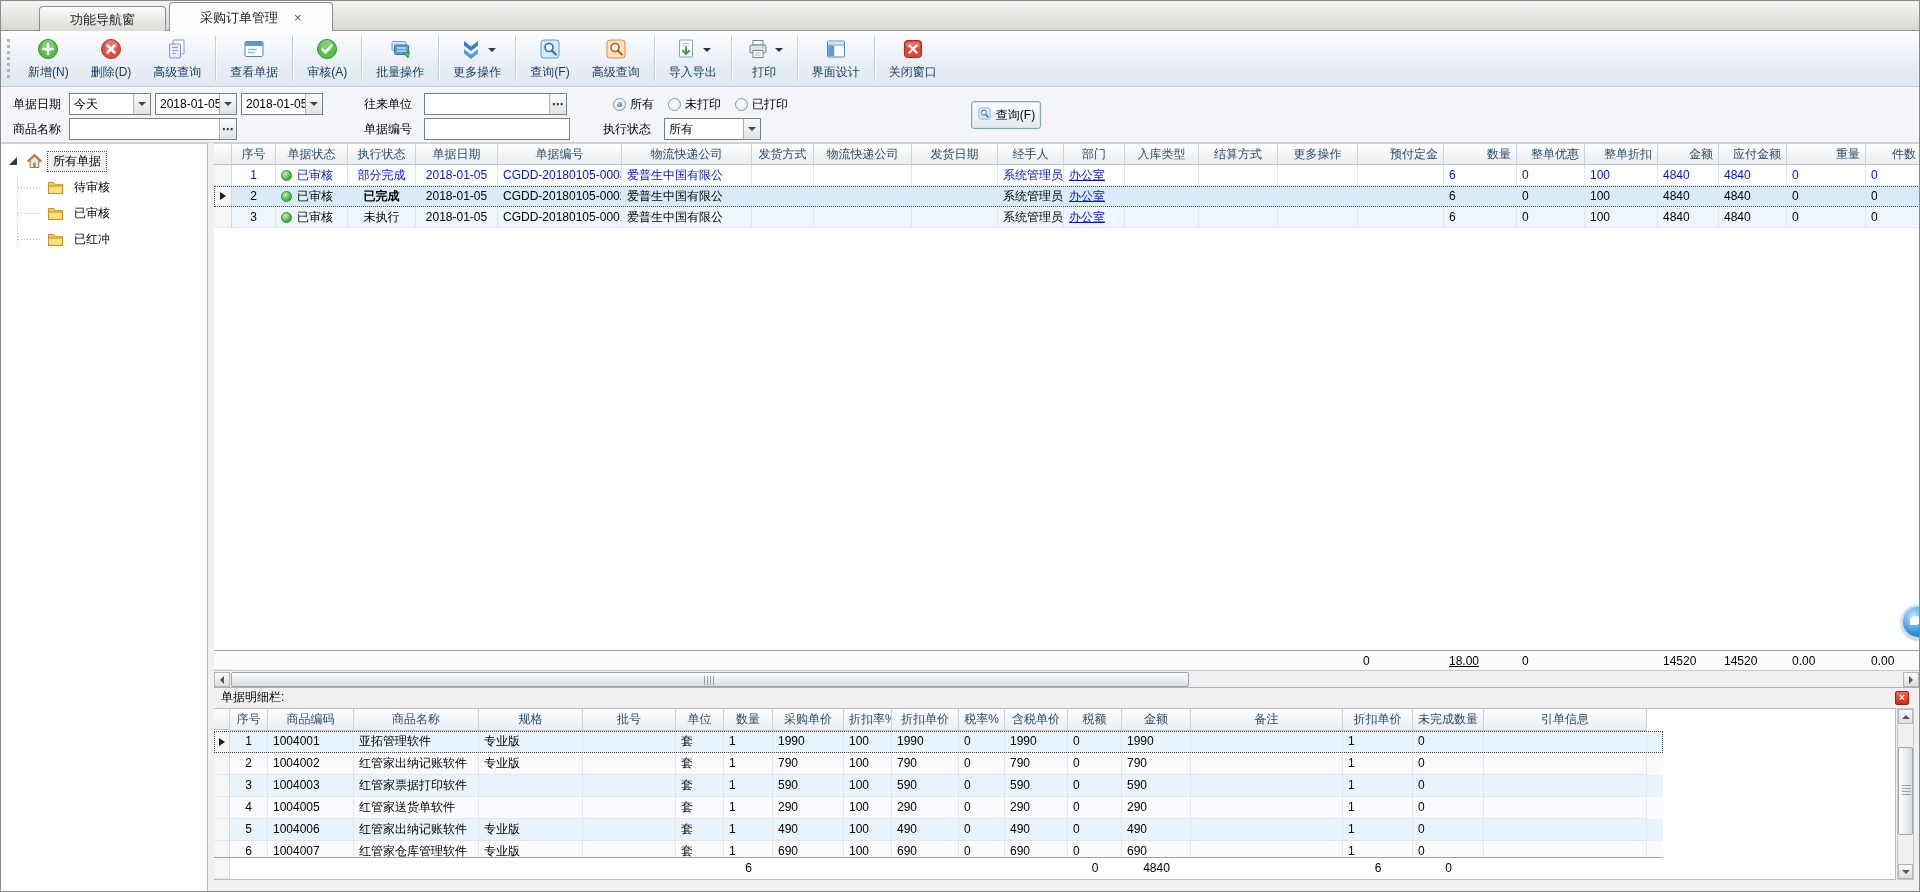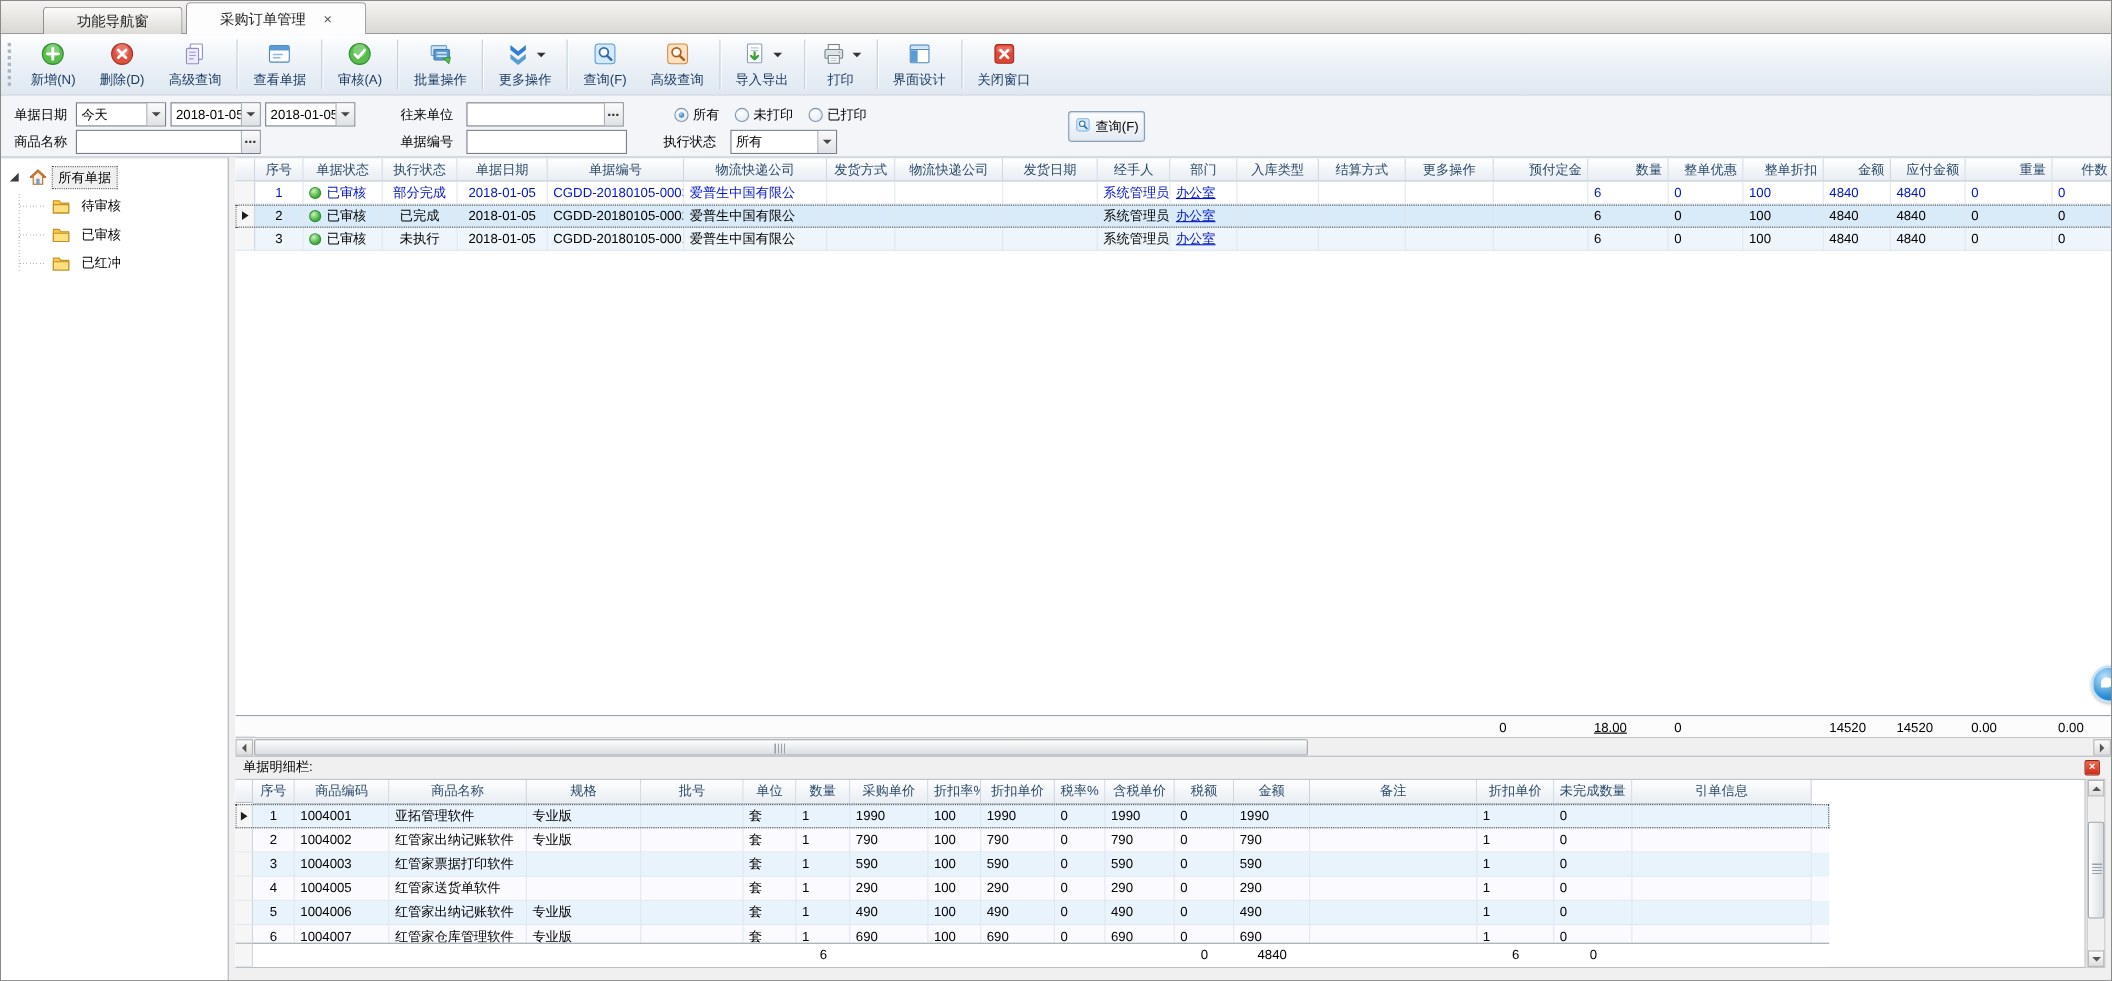--- a/index.html
+++ b/index.html
@@ -480,21 +480,21 @@
           <div class="gcell al" style="flex: 0 0 68px;">4840</div>
           <div class="gcell al" style="flex: 0 0 79px;">0</div>
           <div class="gcell al" style="flex: 0 0 56px;">0</div>
         </div>
         <div class="grow grdata sel" style="background: rgb(217, 234, 248); color: rgb(0, 0, 0);">
           <div class="gind">
             <span class="rowptr"></span>
           </div>
           <div class="gcell ac" style="flex: 0 0 44px;">2</div>
           <div class="gcell al" style="flex: 0 0 72px;"><span class="sphere"></span><span>已审核</span></div>
-          <div class="gcell ac" style="flex: 0 0 68px;">已完成</div>
+          <div class="gcell ac" style="flex: 0 0 68px; font-weight: bold;">已完成</div>
           <div class="gcell ac" style="flex: 0 0 82px;">2018-01-05</div>
           <div class="gcell al" style="flex: 0 0 124px;">CGDD-20180105-0002</div>
           <div class="gcell al" style="flex: 0 0 130px;">爱普生中国有限公</div>
           <div class="gcell al" style="flex: 0 0 62px;"></div>
           <div class="gcell al" style="flex: 0 0 98px;"></div>
           <div class="gcell ac" style="flex: 0 0 86px;"></div>
           <div class="gcell ar" style="flex: 0 0 66px;">系统管理员</div>
           <div class="gcell al" style="flex: 0 0 61px;"><span class="glink">办公室</span></div>
           <div class="gcell al" style="flex: 0 0 74px;"></div>
           <div class="gcell al" style="flex: 0 0 79px;"></div>

